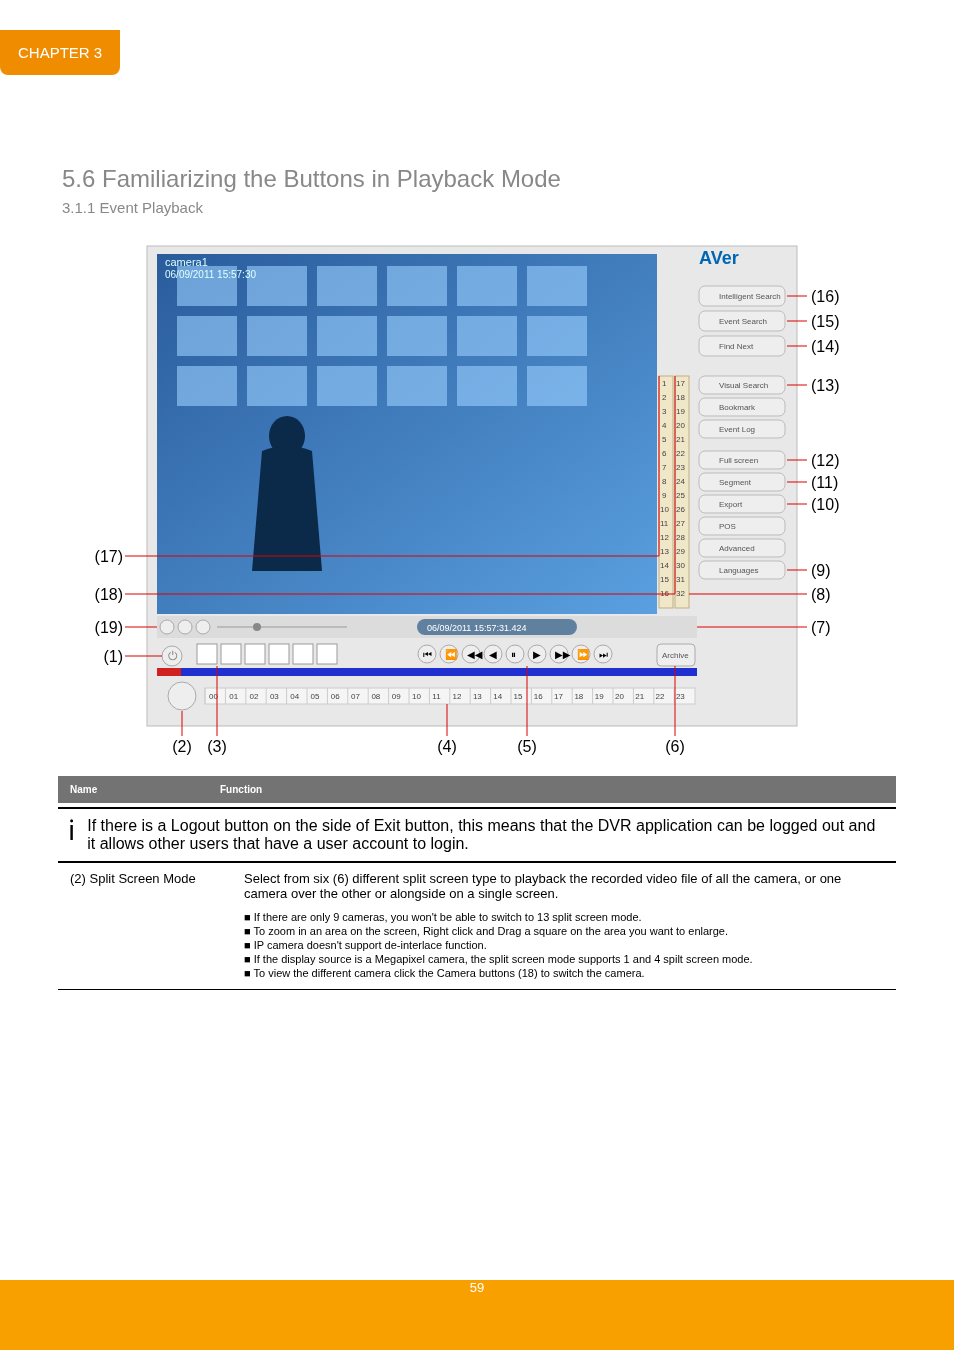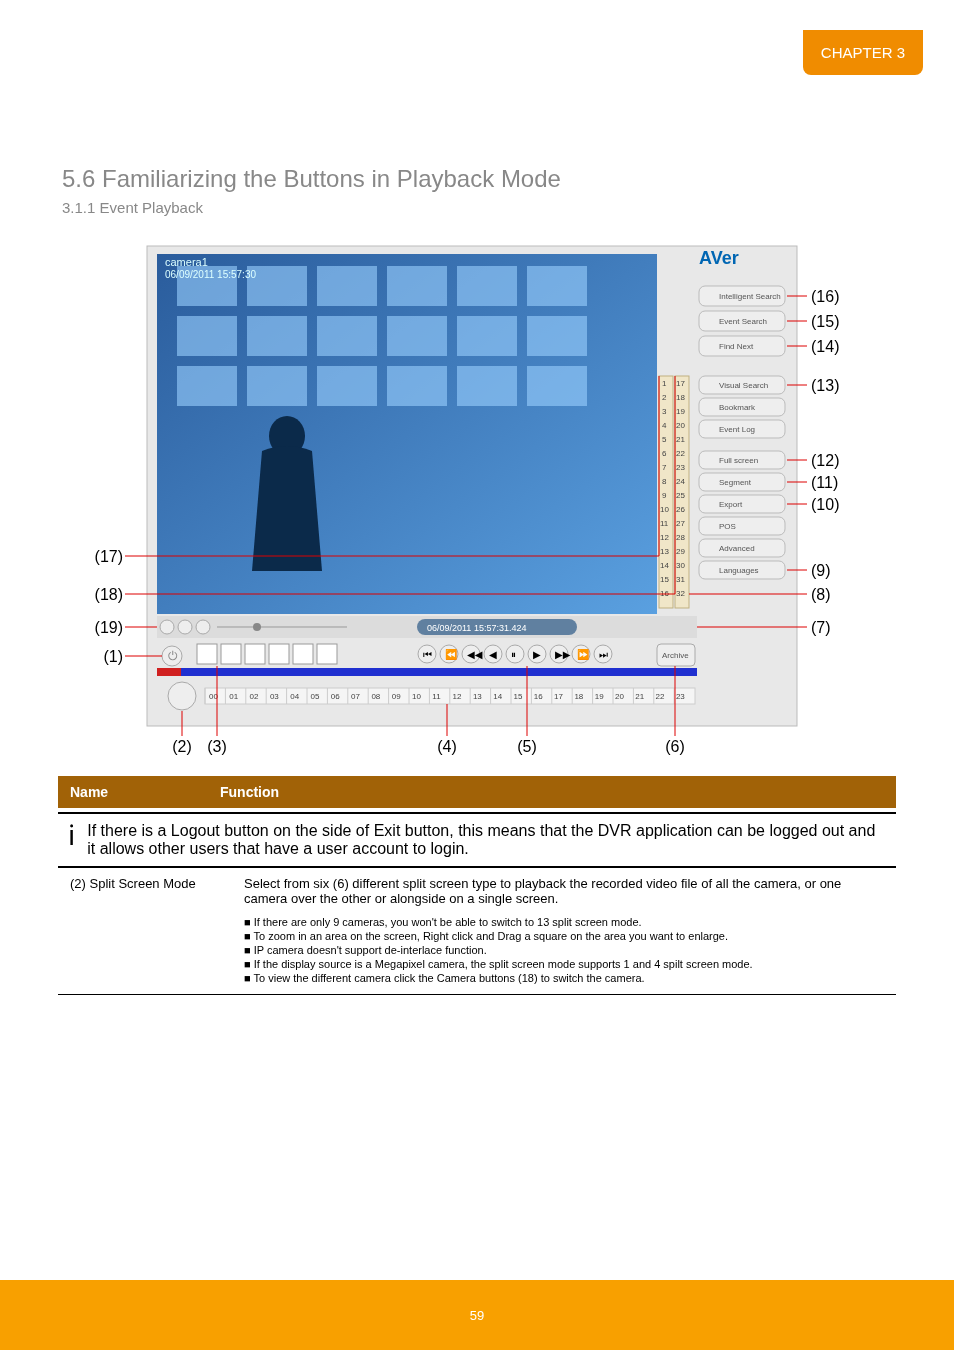--- a/index.html
+++ b/index.html
@@ -5,22 +5,22 @@
   body {
     margin: 0;
     padding: 0;
     font-family: Arial, sans-serif;
     background: #fff;
     width: 954px;
     height: 1350px;
     position: relative;
   }
   .page-header {
-    text-align: right;
-    padding: 30px 31px 0 0;
+    text-align: left;
+    padding: 30px 40px 0 0;
   }
   .chapter-badge {
     display: inline-block;
     background: #f08c00;
     color: #fff;
     padding: 14px 18px;
     font-size: 15px;
     border-radius: 0 0 8px 8px;
   }
   .section-title {
@@ -37,26 +37,26 @@
     width: 780px;
     margin: 0 auto;
     position: relative;
   }
   .figure-svg { width: 100%; }
   .table-wrap {
     width: 838px;
     margin: 16px auto 0 auto;
   }
   .black-row {
-    background: #a16207;
+    background: #737373;
     color: #fff;
     font-weight: bold;
     display: flex;
     padding: 8px 12px;
-    font-size: 14px;
+    font-size: 10px;
   }
   .black-row .c1 { flex: 0 0 150px; }
   .black-row .c2 { flex: 1; }
   table.t {
     border-collapse: collapse;
     width: 100%;
     font-size: 13px;
   }
   table.t td {
     border-bottom: 1px solid #000;
@@ -94,21 +94,20 @@
     font-size: 11px;
   }
   .footer-bar {
     position: absolute;
     bottom: 0;
     left: 0;
     right: 0;
     height: 70px;
     background: #f8a000;
     display: flex;
-    align-items: center;
     justify-content: center;
     color: #fff;
     font-size: 13px;
   }
 </style>
 </head>
 <body>
 
 <div class="page-header">
   <span class="chapter-badge">CHAPTER 3</span>

